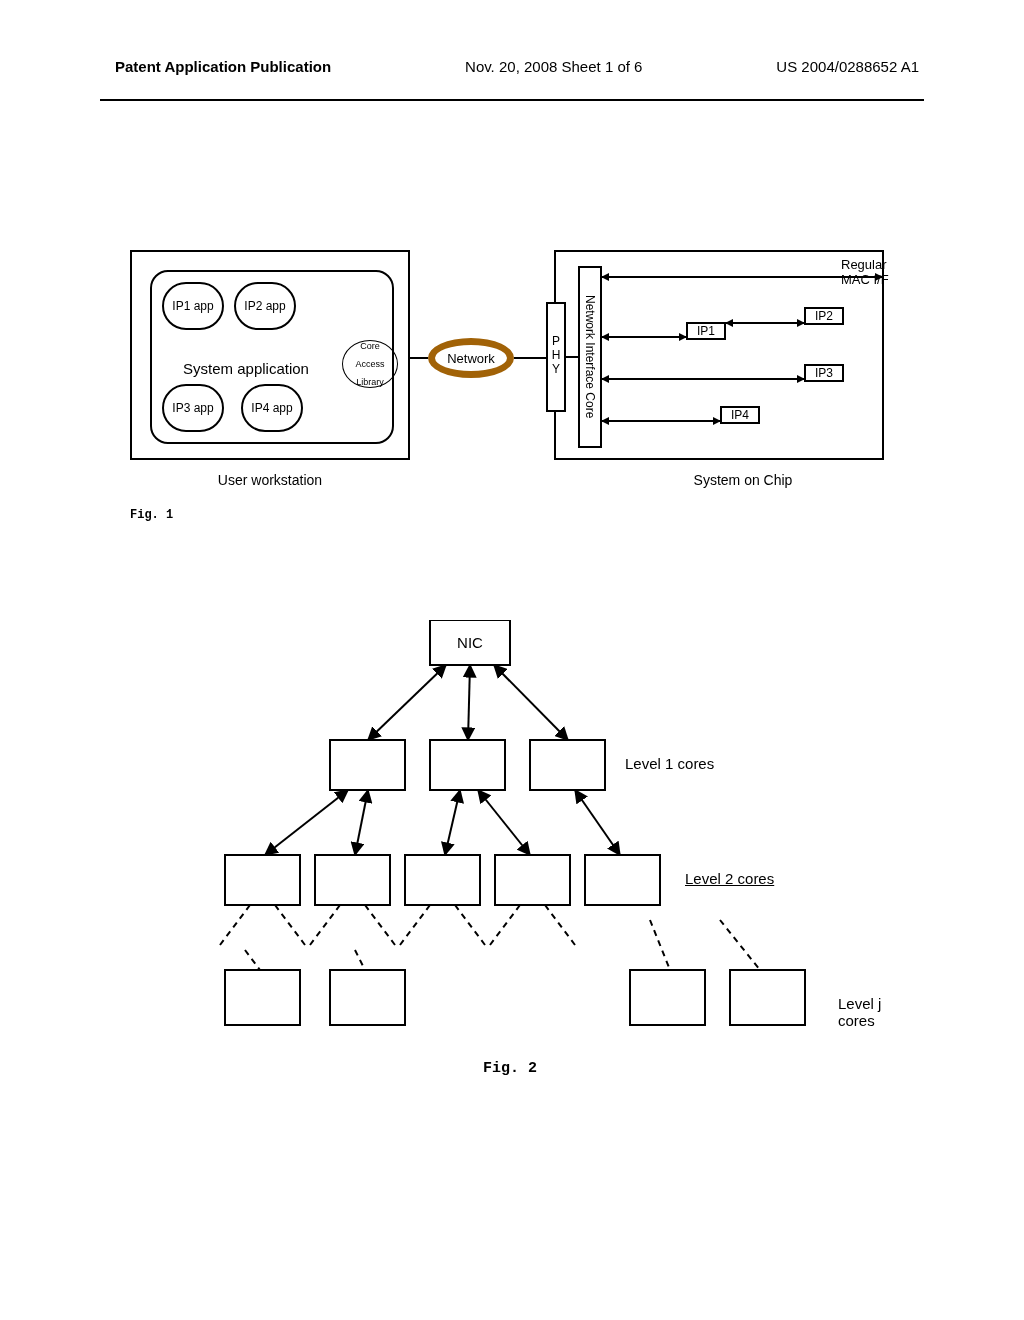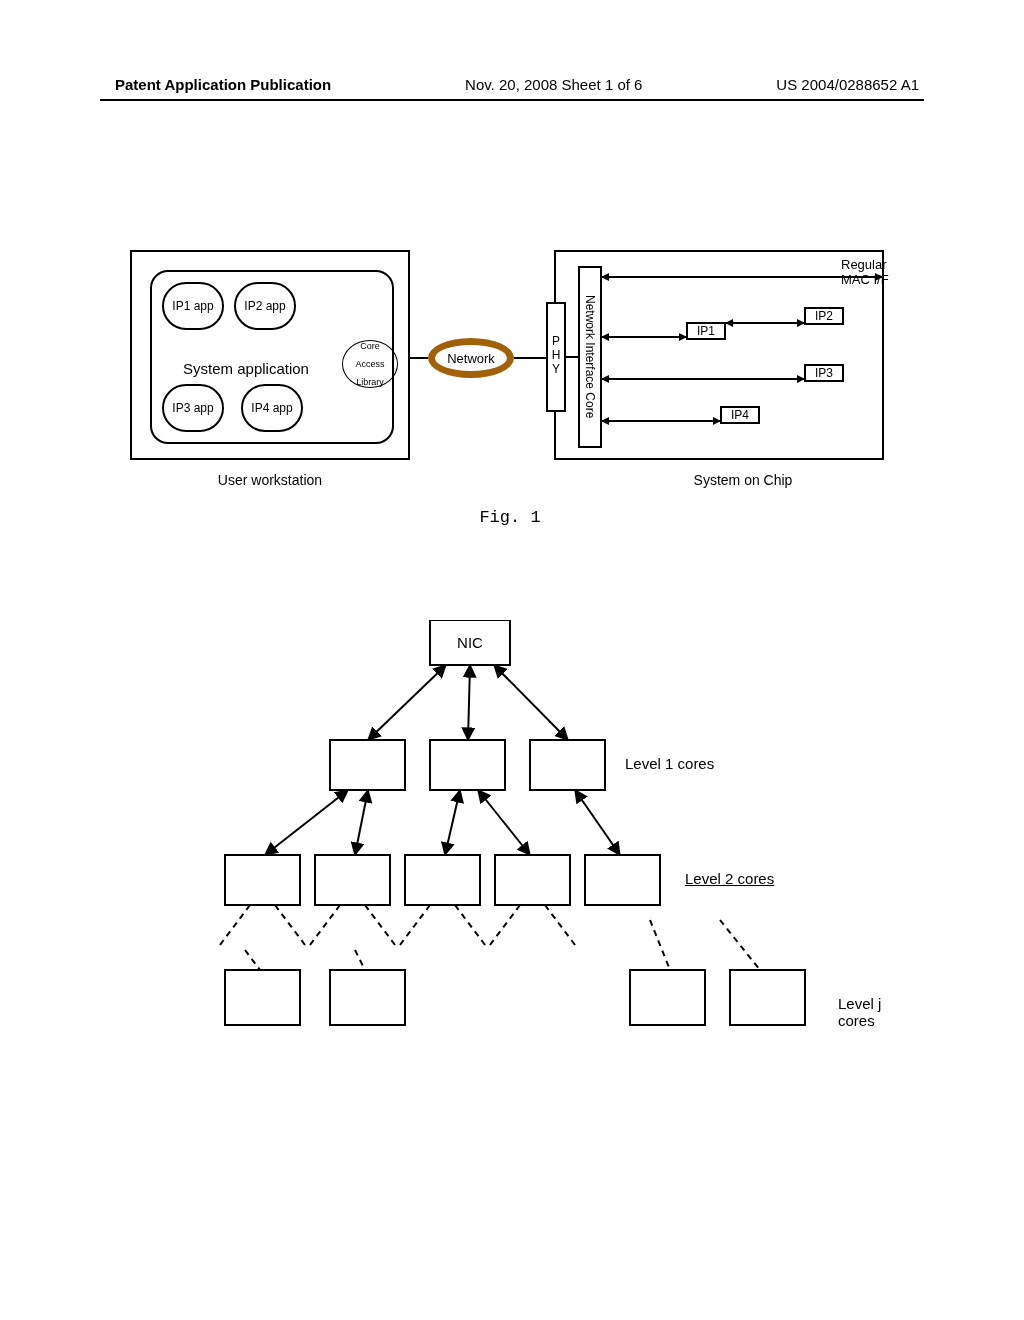--- a/index.html
+++ b/index.html
@@ -12,21 +12,21 @@
     height: 1320px;
     position: relative;
   }
   .page {
     position: relative;
     width: 1024px;
     height: 1320px;
   }
   .header {
     position: absolute;
-    top: 76px;
+    top: 58px;
     left: 0;
     width: 1024px;
     padding: 0 105px 0 115px;
     display: flex;
     justify-content: space-between;
     font-size: 15px;
   }
   .header .left { font-weight: bold; }
   .header .center { }
   .header .right { }
@@ -233,24 +233,24 @@
   .a-nic-ip1 { top: 84px;  left: 46px; width: 84px; }
   .a-nic-ip3 { top: 126px; left: 46px; width: 202px; }
   .a-nic-ip4 { top: 168px; left: 46px; width: 118px; }
   .a-ip1-ip2 { top: 70px;  left: 170px; width: 78px; }
 
   .fig1-caption {
     position: absolute;
     top: 258px;
     left: 0;
     width: 760px;
-    text-align: center;
+    text-align: left;
     font-family: "Courier New", monospace;
-    font-weight: normal;
-    font-size: 17px;
+    font-weight: bold;
+    font-size: 12px;
   }
 
   
   .fig2 {
     position: absolute;
     top: 620px;
     left: 130px;
     width: 760px;
     height: 430px;
   }
@@ -370,15 +370,16 @@
     <line x1="590" y1="300" x2="630" y2="350" stroke="#000" stroke-width="2" stroke-dasharray="6 5"></line>
 
     <line x1="115" y1="330" x2="130" y2="350" stroke="#000" stroke-width="2" stroke-dasharray="6 5"></line>
     <line x1="225" y1="330" x2="235" y2="350" stroke="#000" stroke-width="2" stroke-dasharray="6 5"></line>
   </svg>
 
   <div class="lbl" style="top:135px; left:495px;">Level 1 cores</div>
   <div class="lbl" style="top:250px; left:555px;text-decoration:underline;">Level 2 cores</div>
   <div class="lbl" style="top:375px; left:708px;">Level j cores</div>
 
+  <div class="fig2-caption">Fig. 2</div>
 </div>
 
 </div>
 
 </body></html>

